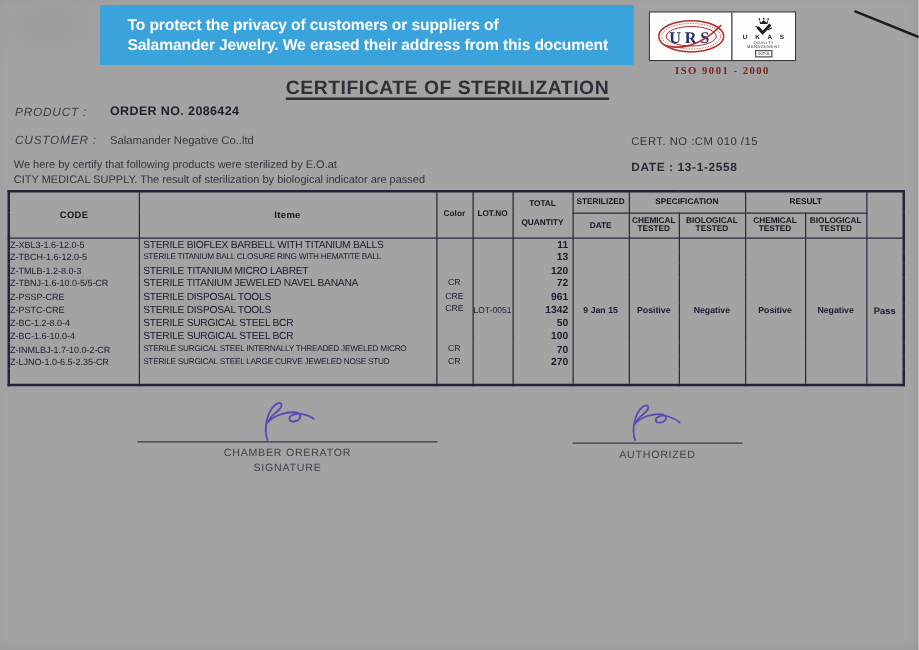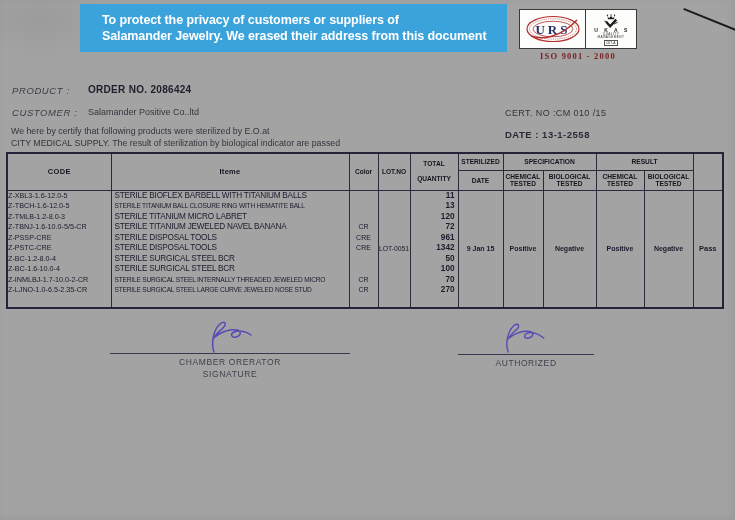--- a/index.html
+++ b/index.html
@@ -129,25 +129,26 @@
         <path d="M2.5 9 L6 10.8 M17.5 10.5 L13.5 12.5" stroke="#1d1d1d" stroke-width="1"></path>
       </svg>
       <div class="ukas-letters">U K A S</div>
       <div class="ukas-tiny">QUALITY</div>
       <div class="ukas-tiny">MANAGEMENT</div>
       <div class="ukas-num">007-A</div>
     </div>
   </div>
   <div class="iso-line">ISO 9001 - 2000</div>
 
+  <div class="title">CERTIFICATE OF STERILIZATION</div>
 
   <div class="lbl product-label">PRODUCT :</div>
   <div class="order-no">ORDER NO. 2086424</div>
   <div class="lbl customer-label">CUSTOMER :</div>
-  <div class="customer-name">Salamander Positive Co..ltd</div>
+  <div class="customer-name">Salamander Negative Co..ltd</div>
   <div class="cert-no">CERT. NO :CM 010 /15</div>
   <div class="date-line">DATE :  13-1-2558</div>
   <div class="certify1">We here by certify that following products were sterilized by E.O.at</div>
   <div class="certify2">CITY MEDICAL SUPPLY. The result of sterilization by biological indicator are passed</div>
 
   <div class="cert-table-wrap">
     <table class="cert">
       <colgroup>
         <col style="width:104px">
           <col style="width:238px">

